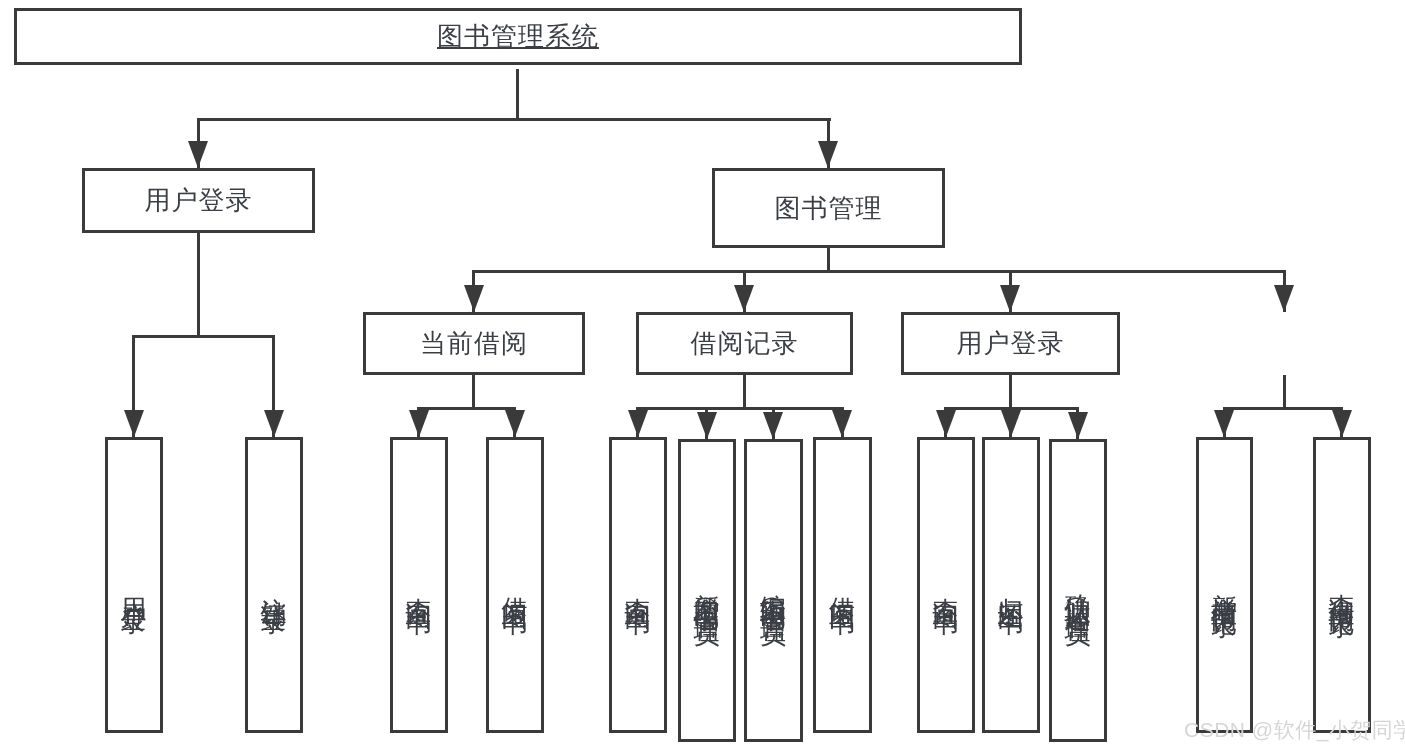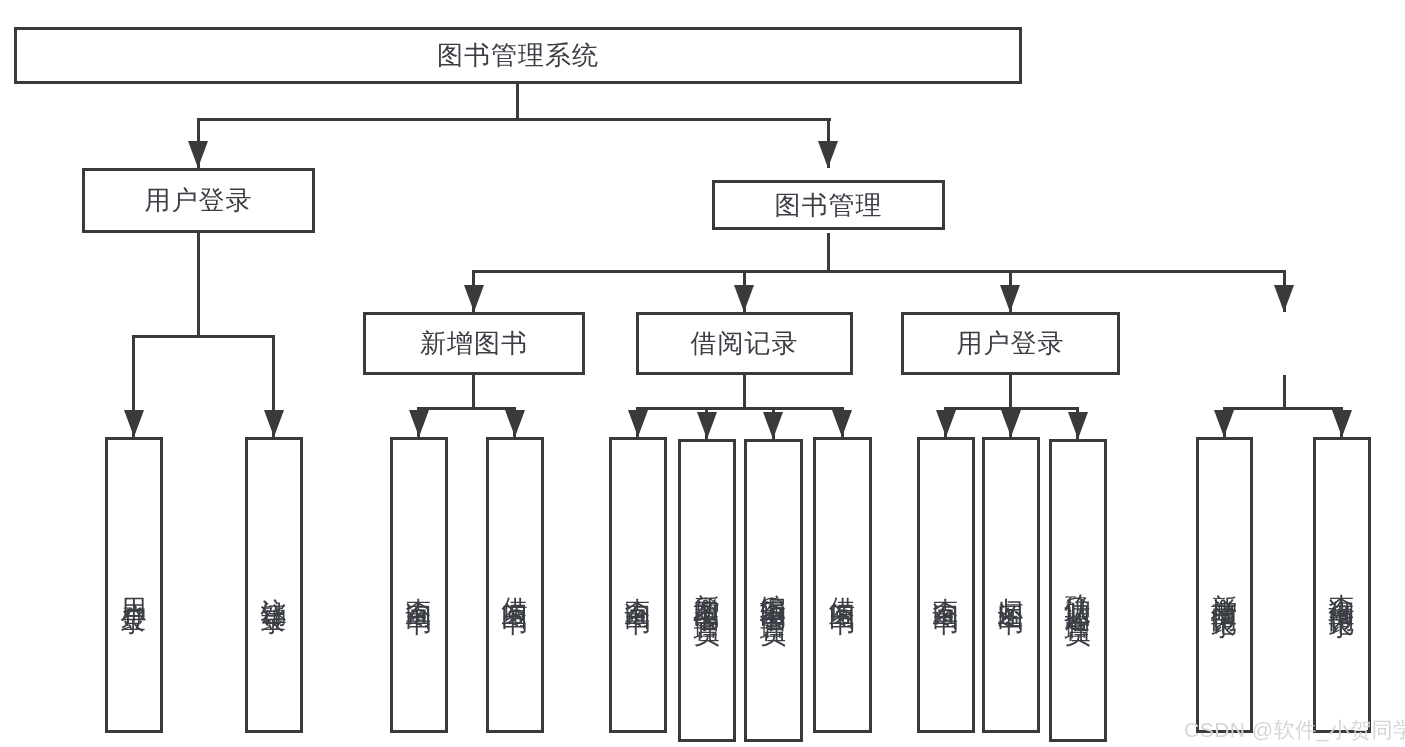--- a/index.html
+++ b/index.html
@@ -56,26 +56,26 @@
     letter-spacing: 0.5px;
     white-space: nowrap;
     z-index: 5;
   }
 </style>
 </head>
 <body>
 
 <div id="canvas">
 
-  <div class="box" style="left:14px; top:27px; width:1008px; height:57px;">图书管理系统</div>
+  <div class="box" style="left:14px; top:8px; width:1008px; height:57px;text-decoration:underline;">图书管理系统</div>
 
   <div class="box" style="left:82px; top:168px; width:233px; height:65px;">用户登录</div>
-  <div class="box" style="left:712px; top:180px; width:233px; height:50px;">图书管理</div>
+  <div class="box" style="left:712px; top:168px; width:233px; height:80px;">图书管理</div>
 
-  <div class="box" style="left:363px; top:312px; width:222px; height:63px;">新增图书</div>
+  <div class="box" style="left:363px; top:312px; width:222px; height:63px;">当前借阅</div>
   <div class="box" style="left:636px; top:312px; width:217px; height:63px;">借阅记录</div>
   <div class="box" style="left:901px; top:312px; width:219px; height:63px;">用户登录</div>
 
   <div class="box vbox" style="left:105px; top:437px; width:58px; height:296px;">用户登录</div>
   <div class="box vbox" style="left:245px; top:437px; width:58px; height:296px;">注销登录</div>
 
   <div class="box vbox" style="left:390px; top:437px; width:58px; height:296px;">查询图书</div>
   <div class="box vbox" style="left:486px; top:437px; width:58px; height:296px;">借阅图书</div>
 
   <div class="box vbox" style="left:609px; top:437px; width:58px; height:296px;">查询图书</div>

